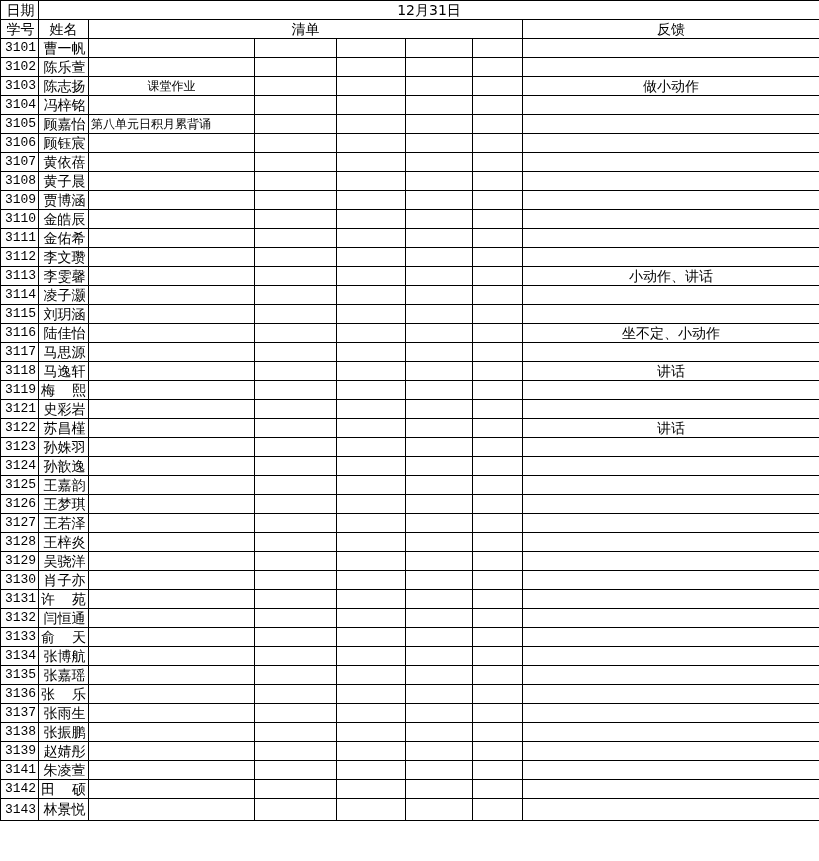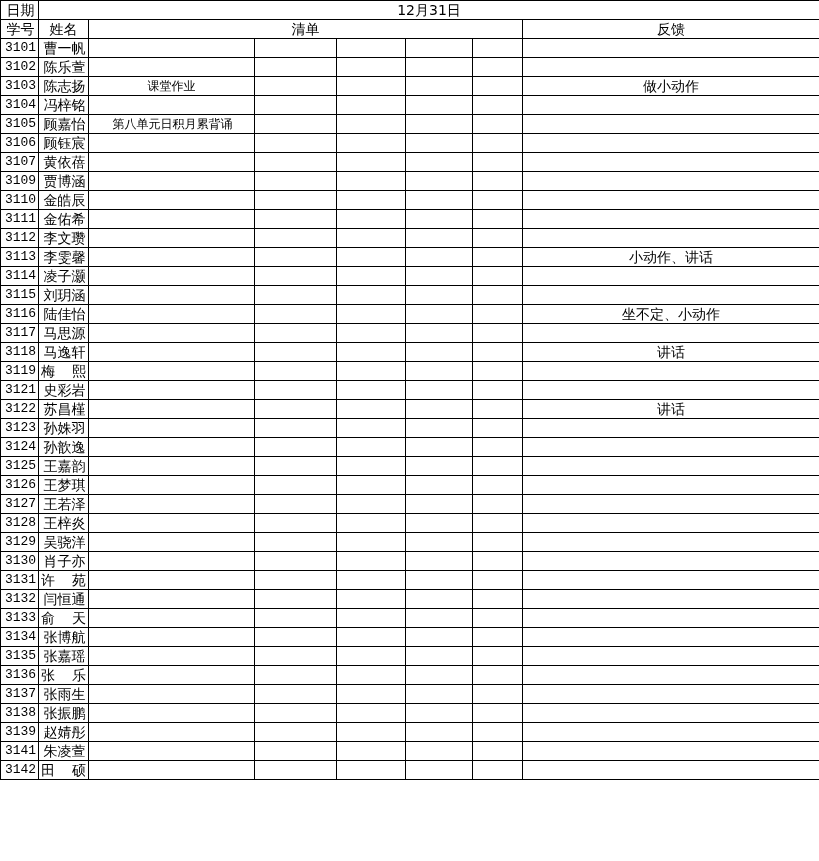--- a/index.html
+++ b/index.html
@@ -50,21 +50,21 @@
     }
     td.label-left {
       text-align: left;
       padding-left: 2px !important;
     }
     td.task-cell {
       font-size: 12px;
       text-align: center;
     }
     td.task-cell.left {
-      text-align: center;
+      text-align: left;
       padding-left: 2px !important;
     }
     tr.last-row td {
       height: 21px;
       line-height: 21px;
     }
   </style>
 </head>
 <body>
 
@@ -154,20 +154,30 @@
         <td class="id-cell">3107</td>
         <td class="name-cell">黄依蓓</td>
         <td class="task-cell"></td>
         <td></td>
         <td></td>
         <td></td>
         <td></td>
         <td></td>
       </tr>
       <tr>
+        <td class="id-cell">3108</td>
+        <td class="name-cell">黄子晨</td>
+        <td class="task-cell"></td>
+        <td></td>
+        <td></td>
+        <td></td>
+        <td></td>
+        <td></td>
+      </tr>
+      <tr>
         <td class="id-cell">3109</td>
         <td class="name-cell">贾博涵</td>
         <td class="task-cell"></td>
         <td></td>
         <td></td>
         <td></td>
         <td></td>
         <td></td>
       </tr>
       <tr>
@@ -466,20 +476,30 @@
         <td class="task-cell"></td>
         <td></td>
         <td></td>
         <td></td>
         <td></td>
         <td></td>
       </tr>
       <tr>
         <td class="id-cell">3142</td>
         <td class="name-cell spread">田　硕</td>
+        <td class="task-cell"></td>
+        <td></td>
+        <td></td>
+        <td></td>
+        <td></td>
+        <td></td>
+      </tr>
+      <tr class="last-row">
+        <td class="id-cell">3143</td>
+        <td class="name-cell">林景悦</td>
         <td class="task-cell"></td>
         <td></td>
         <td></td>
         <td></td>
         <td></td>
         <td></td>
       </tr>
     </tbody>
 </table>
 

